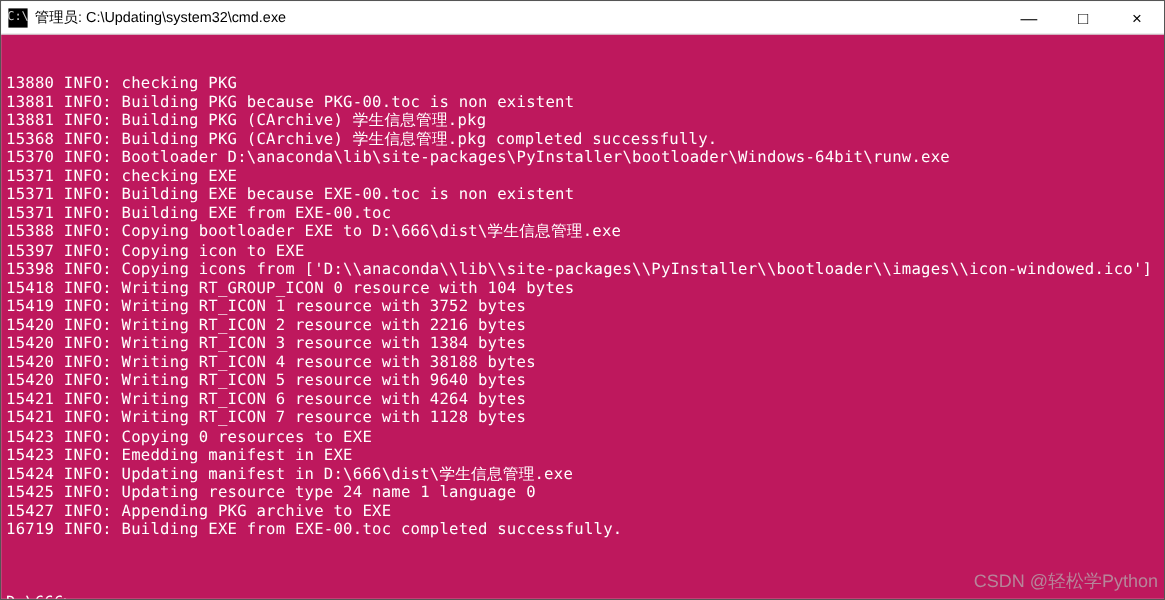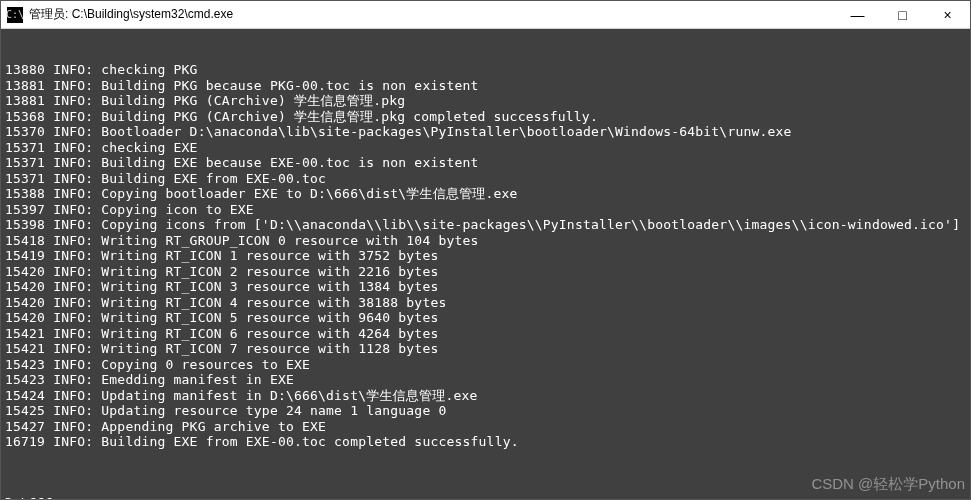--- a/index.html
+++ b/index.html
@@ -57,21 +57,21 @@
       height: 100%;
       display: flex;
       align-items: center;
       justify-content: center;
       font-size: 14px;
       color: #000;
       cursor: pointer;
     }
     .terminal {
       flex: 1;
-      background: #404040;
+      background: #be185d;
       color: #ffffff;
       font-family: "NSimSun", "SimSun", "Consolas", monospace;
       font-size: 13px;
       line-height: 15.5px;
       padding: 2px 4px;
       overflow: hidden;
       white-space: pre;
       letter-spacing: 0.2px;
     }
     .terminal .line {
@@ -92,21 +92,21 @@
       font-family: "Microsoft YaHei", sans-serif;
       pointer-events: none;
     }
   </style>
 </head>
 <body>
 
 <div class="window">
   <div class="titlebar">
     <div class="titlebar-icon">C:\</div>
-    <div class="titlebar-text">管理员: C:\Building\system32\cmd.exe</div>
+    <div class="titlebar-text">管理员: C:\Updating\system32\cmd.exe</div>
     <div class="win-controls">
       <div class="win-btn">—</div>
       <div class="win-btn">□</div>
       <div class="win-btn close">×</div>
     </div>
   </div>
   <div class="terminal">
     <div id="terminal-lines"><div class="line">13880 INFO: checking PKG</div><div class="line">13881 INFO: Building PKG because PKG-00.toc is non existent</div><div class="line">13881 INFO: Building PKG (CArchive) 学生信息管理.pkg</div><div class="line">15368 INFO: Building PKG (CArchive) 学生信息管理.pkg completed successfully.</div><div class="line">15370 INFO: Bootloader D:\anaconda\lib\site-packages\PyInstaller\bootloader\Windows-64bit\runw.exe</div><div class="line">15371 INFO: checking EXE</div><div class="line">15371 INFO: Building EXE because EXE-00.toc is non existent</div><div class="line">15371 INFO: Building EXE from EXE-00.toc</div><div class="line">15388 INFO: Copying bootloader EXE to D:\666\dist\学生信息管理.exe</div><div class="line">15397 INFO: Copying icon to EXE</div><div class="line">15398 INFO: Copying icons from ['D:\\anaconda\\lib\\site-packages\\PyInstaller\\bootloader\\images\\icon-windowed.ico']</div><div class="line">15418 INFO: Writing RT_GROUP_ICON 0 resource with 104 bytes</div><div class="line">15419 INFO: Writing RT_ICON 1 resource with 3752 bytes</div><div class="line">15420 INFO: Writing RT_ICON 2 resource with 2216 bytes</div><div class="line">15420 INFO: Writing RT_ICON 3 resource with 1384 bytes</div><div class="line">15420 INFO: Writing RT_ICON 4 resource with 38188 bytes</div><div class="line">15420 INFO: Writing RT_ICON 5 resource with 9640 bytes</div><div class="line">15421 INFO: Writing RT_ICON 6 resource with 4264 bytes</div><div class="line">15421 INFO: Writing RT_ICON 7 resource with 1128 bytes</div><div class="line">15423 INFO: Copying 0 resources to EXE</div><div class="line">15423 INFO: Emedding manifest in EXE</div><div class="line">15424 INFO: Updating manifest in D:\666\dist\学生信息管理.exe</div><div class="line">15425 INFO: Updating resource type 24 name 1 language 0</div><div class="line">15427 INFO: Appending PKG archive to EXE</div><div class="line">16719 INFO: Building EXE from EXE-00.toc completed successfully.</div></div>
     <div class="prompt-line"><span>D:\666&gt;</span></div>
   </div>

